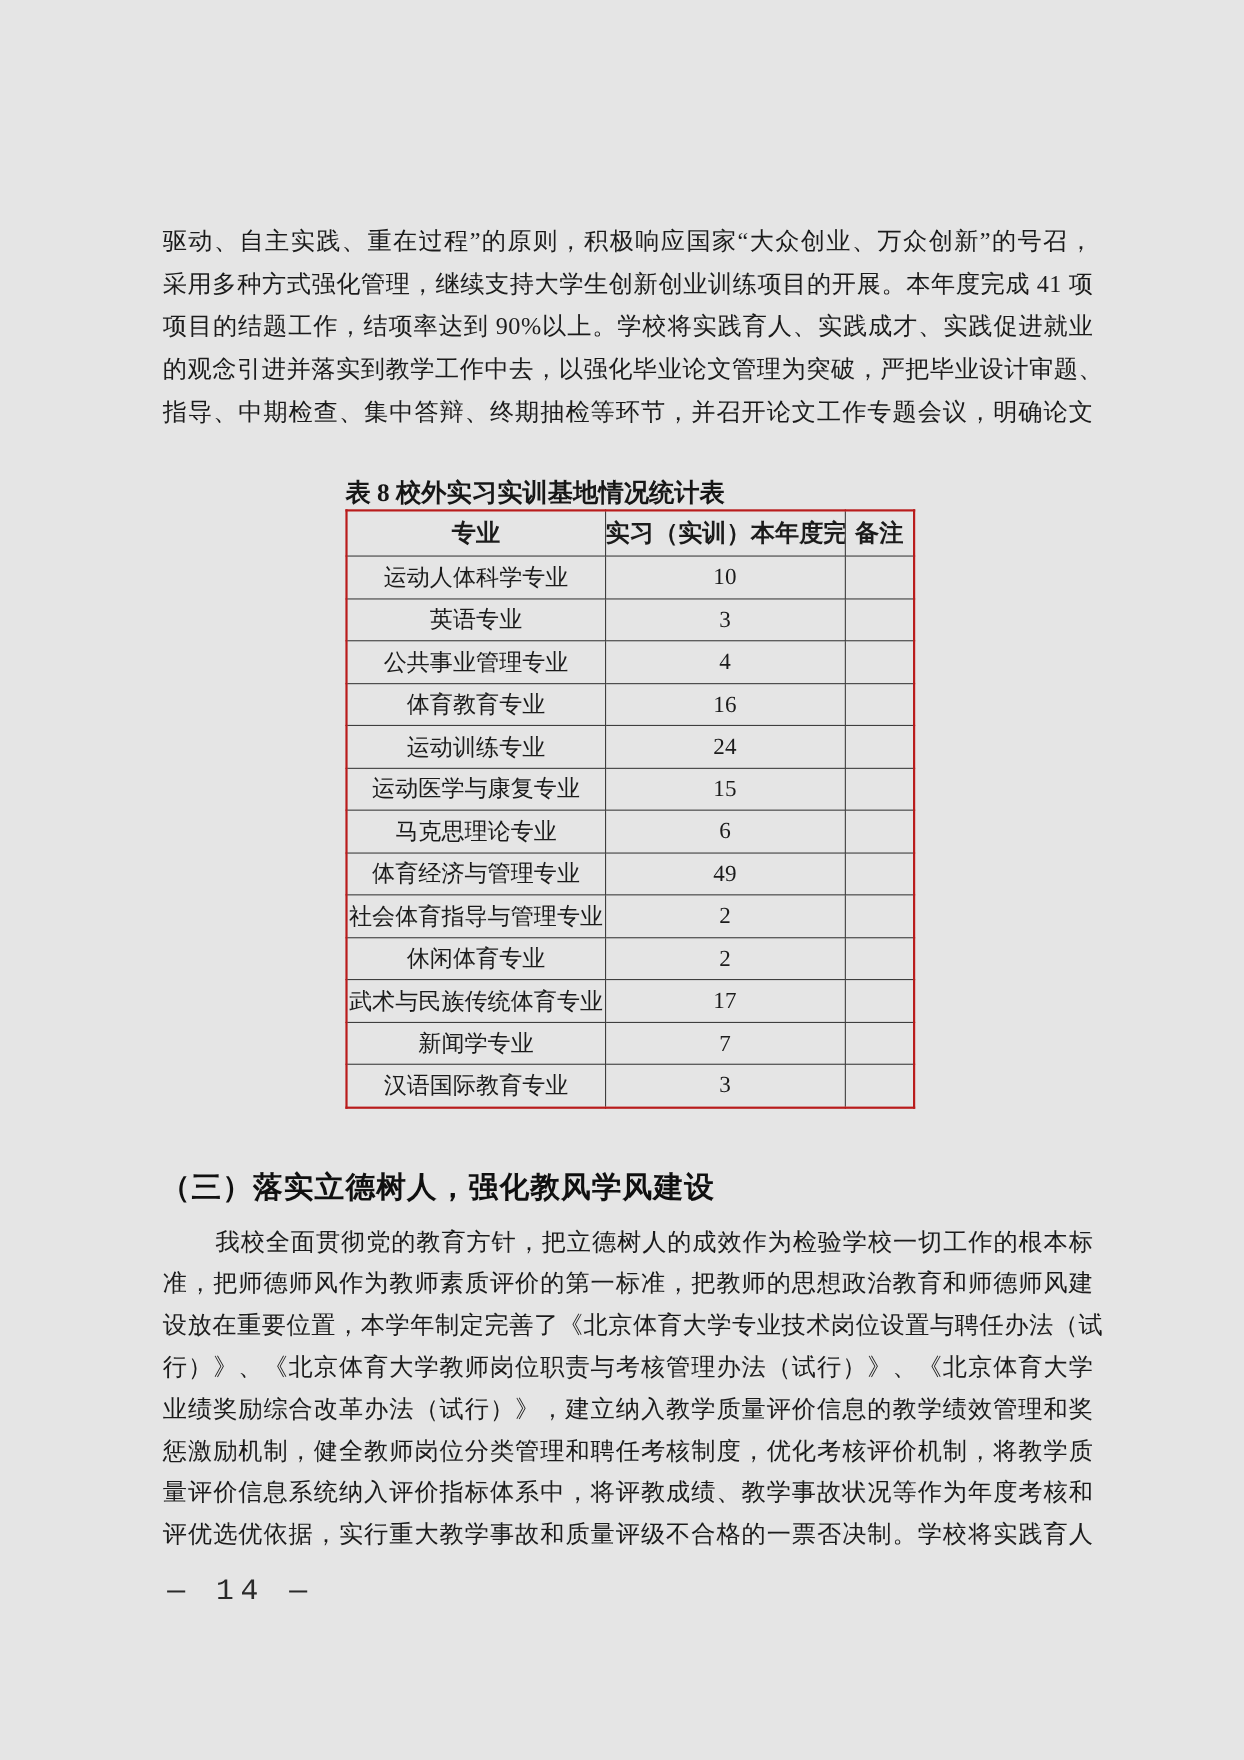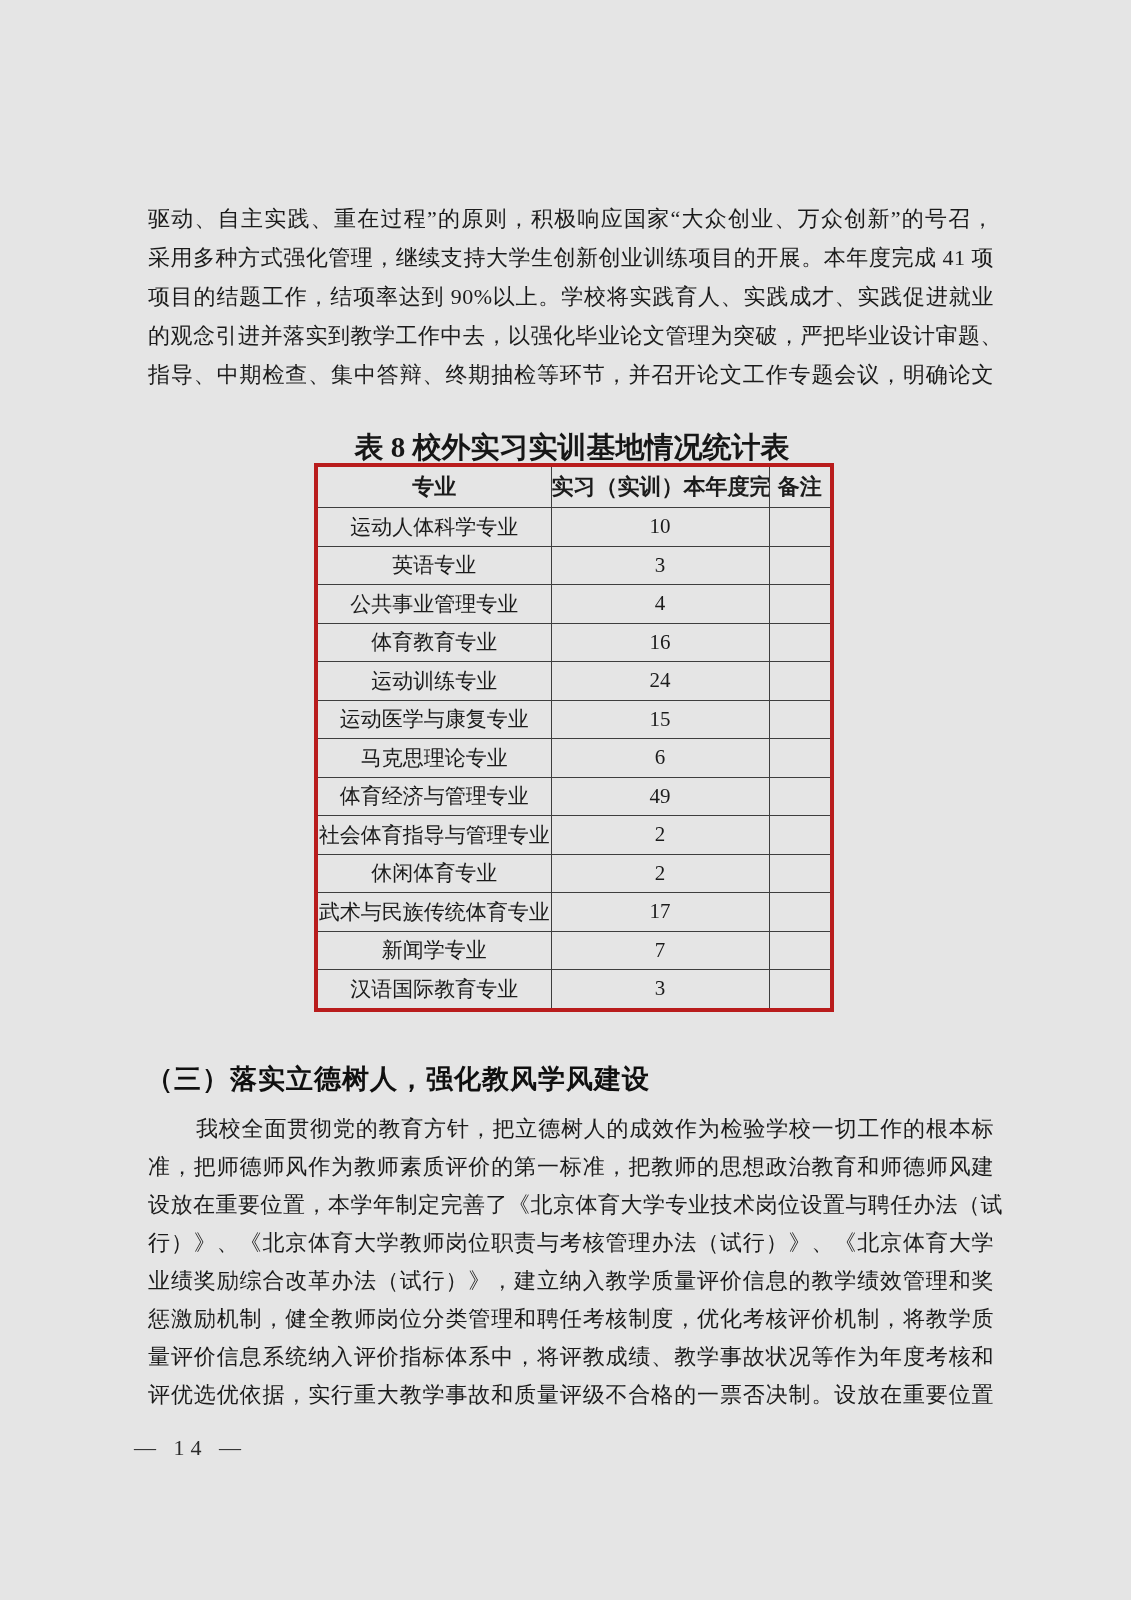--- a/index.html
+++ b/index.html
@@ -32,23 +32,23 @@
   .para .tline.indent{padding-left:48px;}
   #para1{top:199px;}
   #para2{top:1110px;}
 
   
   .table-title{
     position:absolute;
     top:434px;
     left:314px;
     width:516px;
-    text-align:center;
+    text-align:left;
     font-weight:bold;
-    font-size:29px;
+    font-size:23px;
     line-height:27px;
     color:#161616;
   }
 
   
   .stat-table{
     position:absolute;
     top:463px;
     left:314px;
     width:516px;
@@ -63,45 +63,46 @@
   .stat-table th,.stat-table td{
     border:1.6px solid #3e3e3e;
     text-align:center;
     vertical-align:middle;
     padding:0;
     overflow:hidden;
     white-space:nowrap;
   }
   .stat-table th{height:40px;font-weight:bold;font-size:22px;}
   .stat-table td{height:37.5px;font-weight:normal;}
-  .stat-table{border:4px solid #b91c1c;}
+  .stat-table{border:2px solid #b91c1c;}
 
   
   .section-heading{
     position:absolute;
     top:1063px;
     left:146px;
     width:900px;
     font-family:"Liberation Sans","DejaVu Sans",sans-serif;
     font-weight:bold;
     font-size:27px;
     line-height:32px;
     color:#101010;
     letter-spacing:1px;
   }
 
   
   .page-number{
     position:absolute;
     top:1433px;
-    left:134px;
-    font-size:22px;
+    left:152px;
+    font-size:27px;
     line-height:30px;
     color:#2a2a2a;
     letter-spacing:6px;
+    font-family:Liberation Mono, monospace;
   }
 </style>
 </head>
 <body>
 
 <div class="page">
 
   <div id="para1" class="para">
       <div class="tline">驱动、自主实践、重在过程”的原则，积极响应国家“大众创业、万众创新”的号召，</div>
       <div class="tline">采用多种方式强化管理，继续支持大学生创新创业训练项目的开展。本年度完成 41 项</div>
@@ -197,18 +198,18 @@
   <div class="section-heading">（三）落实立德树人，强化教风学风建设</div>
 
   <div id="para2" class="para">
       <div class="tline indent">我校全面贯彻党的教育方针，把立德树人的成效作为检验学校一切工作的根本标</div>
       <div class="tline">准，把师德师风作为教师素质评价的第一标准，把教师的思想政治教育和师德师风建</div>
       <div class="tline">设放在重要位置，本学年制定完善了《北京体育大学专业技术岗位设置与聘任办法（试</div>
       <div class="tline">行）》、《北京体育大学教师岗位职责与考核管理办法（试行）》、《北京体育大学</div>
       <div class="tline">业绩奖励综合改革办法（试行）》，建立纳入教学质量评价信息的教学绩效管理和奖</div>
       <div class="tline">惩激励机制，健全教师岗位分类管理和聘任考核制度，优化考核评价机制，将教学质</div>
       <div class="tline">量评价信息系统纳入评价指标体系中，将评教成绩、教学事故状况等作为年度考核和</div>
-      <div class="tline">评优选优依据，实行重大教学事故和质量评级不合格的一票否决制。设放在重要位置</div>
+      <div class="tline">评优选优依据，实行重大教学事故和质量评级不合格的一票否决制。学校将实践育人</div>
     </div>
 
   <div class="page-number">— 14 —</div>
 
 </div>
 
 </body></html>

